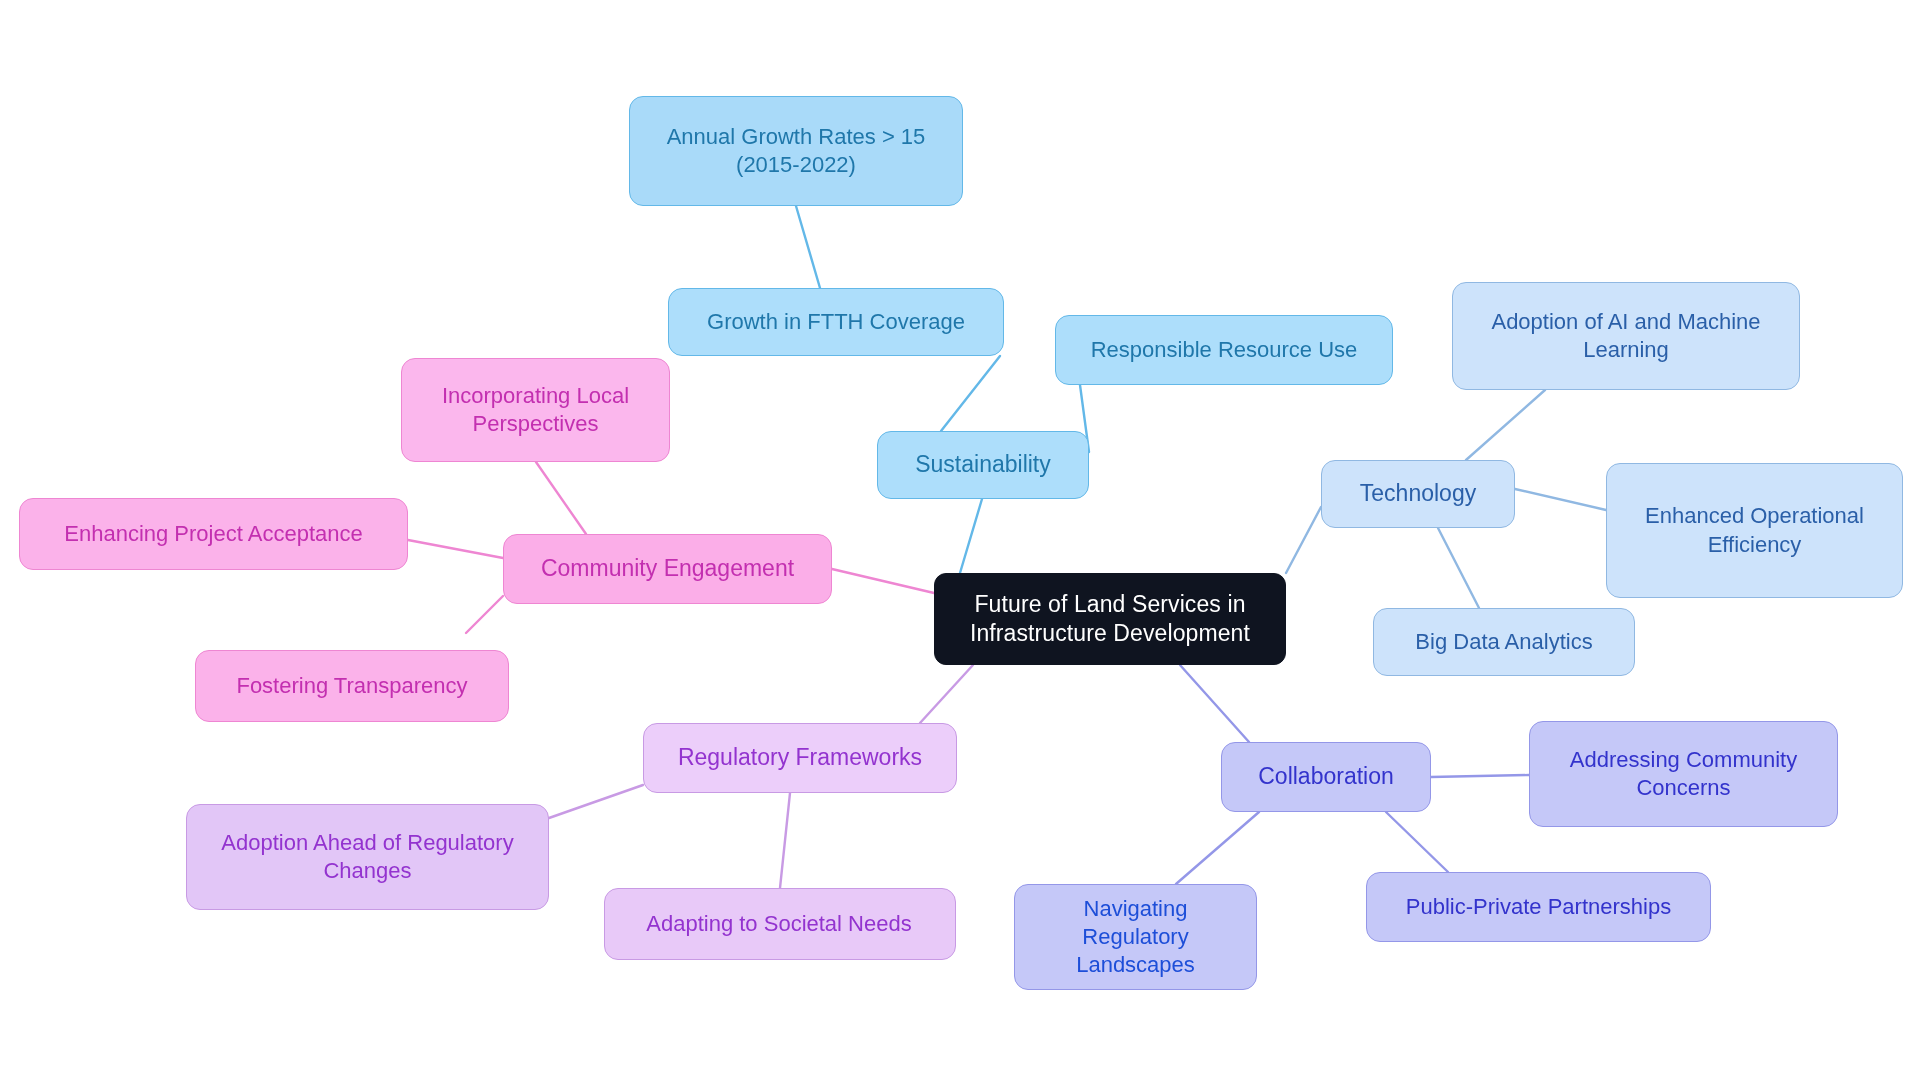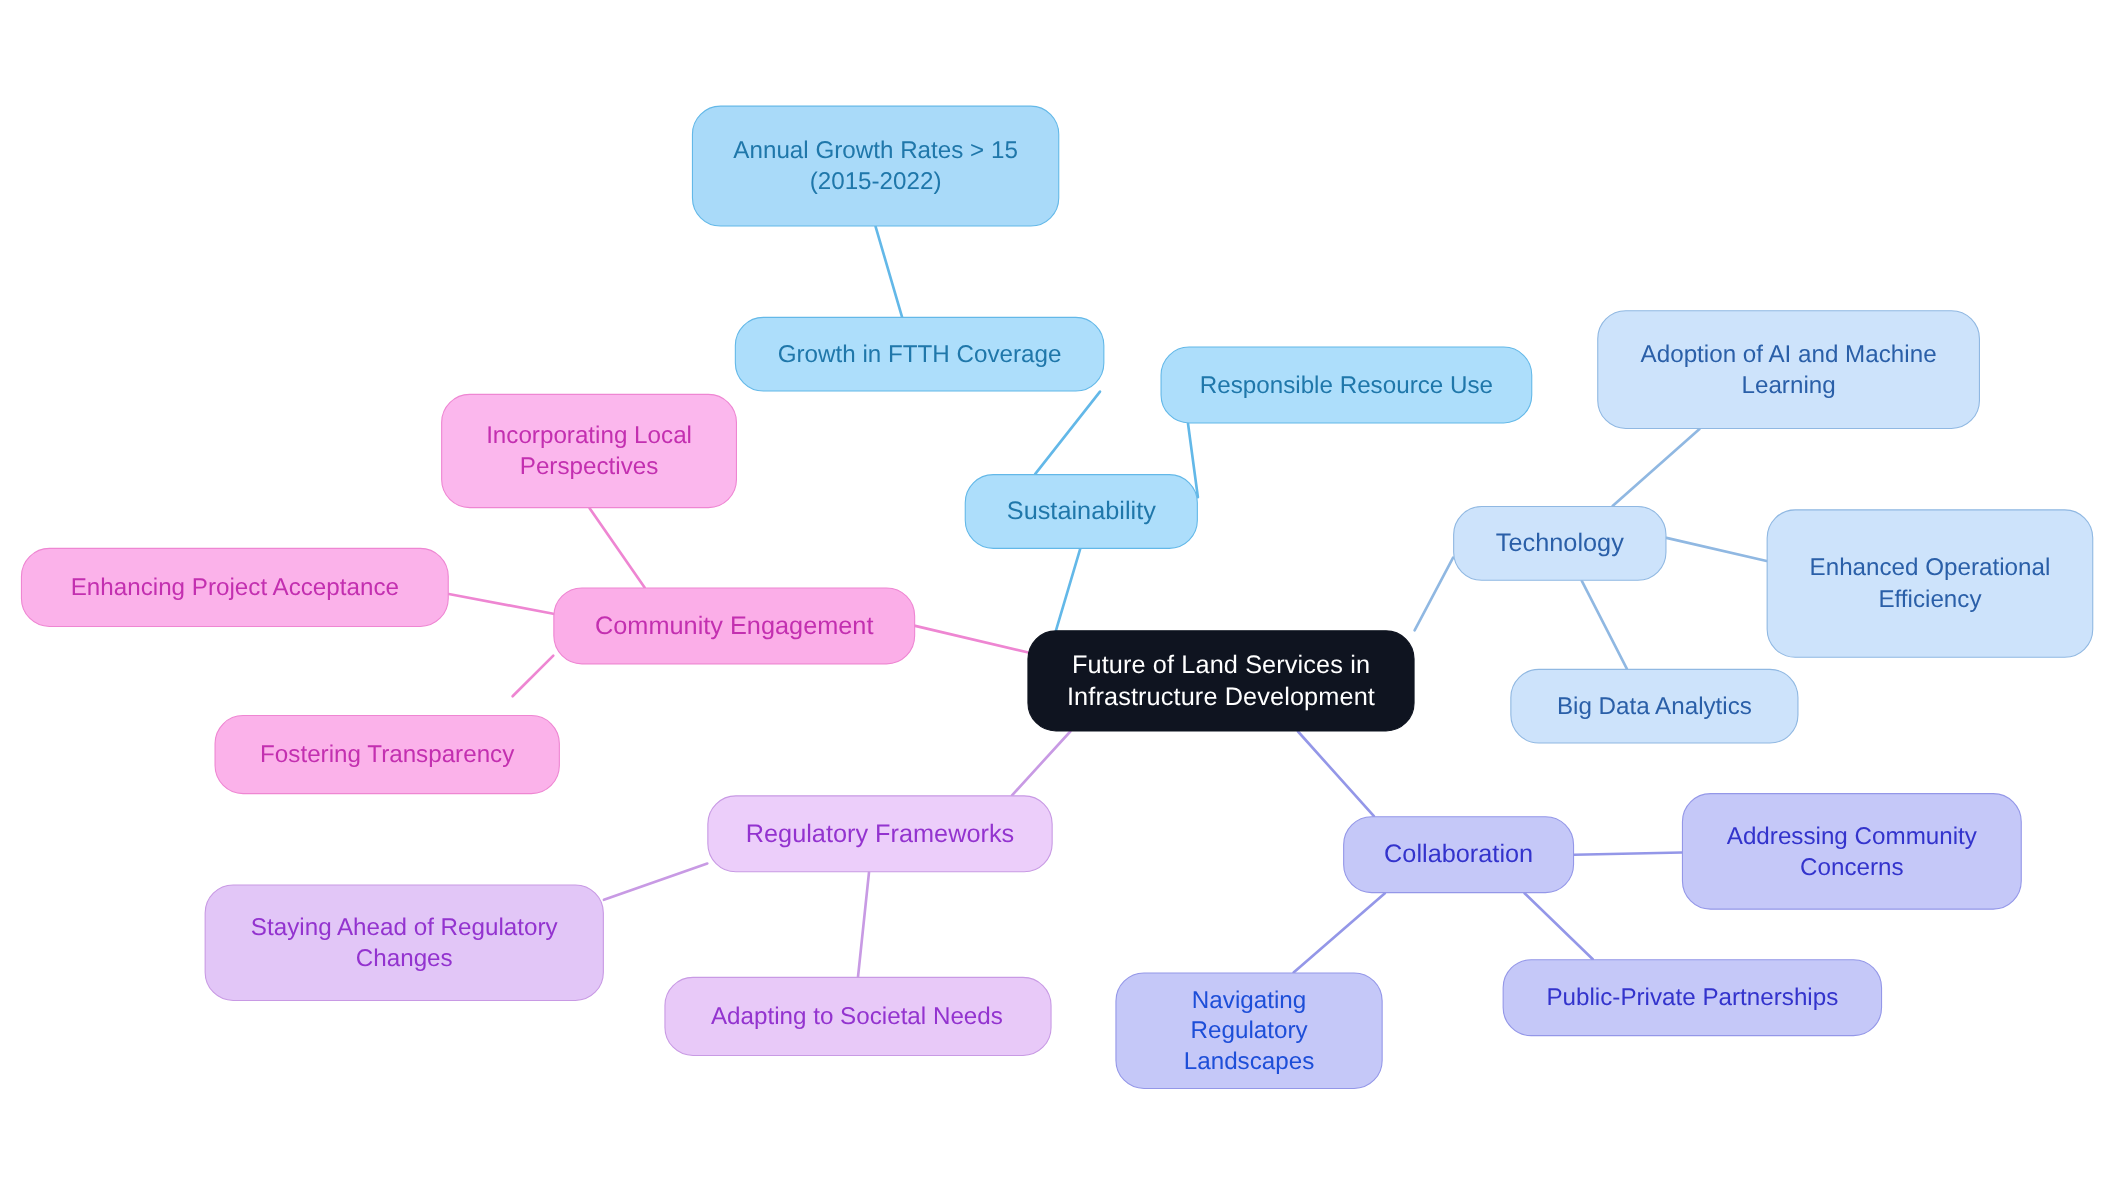--- a/index.html
+++ b/index.html
@@ -23,30 +23,30 @@
     height: 1083px;
     pointer-events: none;
   }
   .node {
     position: absolute;
     box-sizing: border-box;
     display: flex;
     align-items: center;
     justify-content: center;
     text-align: center;
-    border-radius: 26px;
+    border-radius: 14px;
     border-width: 1.5px;
     border-style: solid;
     line-height: 1.28;
     padding: 6px 14px;
     white-space: pre-line;
     z-index: 2;
   }
   .node.root {
-    border-radius: 26px;
+    border-radius: 12px;
     font-size: 23px;
     font-weight: 400;
     letter-spacing: 0.1px;
   }
   .node.branch {
     font-size: 23px;
   }
   .node.leaf {
     font-size: 22px;
   }
@@ -90,21 +90,21 @@
       <div class="node leaf" style="left: 1606px; top: 463px; width: 297px; height: 135px; background: rgb(205, 227, 251); border-color: rgb(144, 184, 226); color: rgb(42, 95, 168);"><span>Enhanced Operational
 Efficiency</span></div>
       <div class="node leaf" style="left: 1373px; top: 608px; width: 262px; height: 68px; background: rgb(205, 227, 251); border-color: rgb(144, 184, 226); color: rgb(42, 95, 168);"><span>Big Data Analytics</span></div>
       <div class="node branch" style="left: 1221px; top: 742px; width: 210px; height: 70px; background: rgb(197, 200, 248); border-color: rgb(148, 151, 232); color: rgb(51, 51, 204);"><span>Collaboration</span></div>
       <div class="node leaf" style="left: 1529px; top: 721px; width: 309px; height: 106px; background: rgb(197, 200, 248); border-color: rgb(148, 151, 232); color: rgb(51, 51, 204);"><span>Addressing Community
 Concerns</span></div>
       <div class="node leaf" style="left: 1366px; top: 872px; width: 345px; height: 70px; background: rgb(197, 200, 248); border-color: rgb(148, 151, 232); color: rgb(51, 51, 204);"><span>Public-Private Partnerships</span></div>
       <div class="node leaf" style="left: 1014px; top: 884px; width: 243px; height: 106px; background: rgb(197, 200, 248); border-color: rgb(148, 151, 232); color: #1d4ed8;"><span>Navigating Regulatory
 Landscapes</span></div>
       <div class="node branch" style="left: 643px; top: 723px; width: 314px; height: 70px; background: rgb(236, 206, 250); border-color: rgb(200, 154, 228); color: rgb(147, 51, 207);"><span>Regulatory Frameworks</span></div>
-      <div class="node leaf" style="left: 186px; top: 804px; width: 363px; height: 106px; background: rgb(226, 198, 247); border-color: rgb(200, 154, 228); color: rgb(147, 51, 207);"><span>Staying Ahead of Regulatory
+      <div class="node leaf" style="left: 186px; top: 804px; width: 363px; height: 106px; background: rgb(226, 198, 247); border-color: rgb(200, 154, 228); color: rgb(147, 51, 207);"><span>Adoption Ahead of Regulatory
 Changes</span></div>
       <div class="node leaf" style="left: 604px; top: 888px; width: 352px; height: 72px; background: rgb(232, 201, 248); border-color: rgb(200, 154, 228); color: rgb(147, 51, 207); padding-left: 12px;"><span>Adapting to Societal Needs</span></div>
       <div class="node branch" style="left: 503px; top: 534px; width: 329px; height: 70px; background: rgb(251, 174, 232); border-color: rgb(238, 134, 210); color: rgb(195, 47, 176);"><span>Community Engagement</span></div>
       <div class="node leaf" style="left: 353px; top: 358px; width: 269px; height: 104px; background: rgb(251, 183, 237); border-color: rgb(238, 134, 210); color: rgb(195, 47, 176); margin-left: 48px;"><span>Incorporating Local
 Perspectives</span></div>
       <div class="node leaf" style="left: 19px; top: 498px; width: 389px; height: 72px; background: rgb(251, 178, 234); border-color: rgb(238, 134, 210); color: rgb(195, 47, 176);"><span>Enhancing Project Acceptance</span></div>
       <div class="node leaf" style="left: 195px; top: 633px; width: 314px; height: 72px; background: rgb(251, 178, 234); border-color: rgb(238, 134, 210); color: rgb(195, 47, 176); margin-top: 17px;"><span>Fostering Transparency</span></div>
     </div>
 </div>
 

